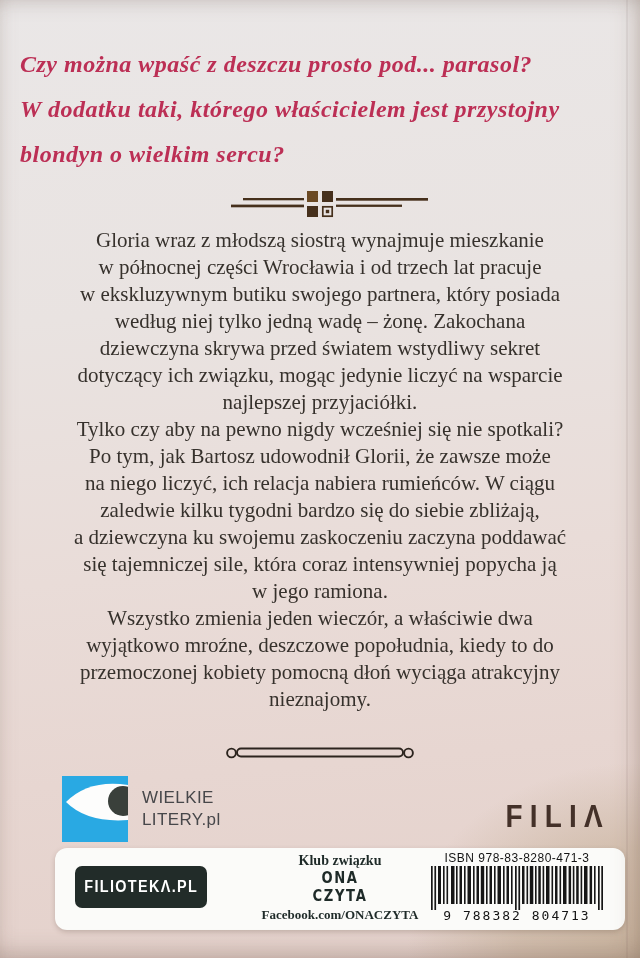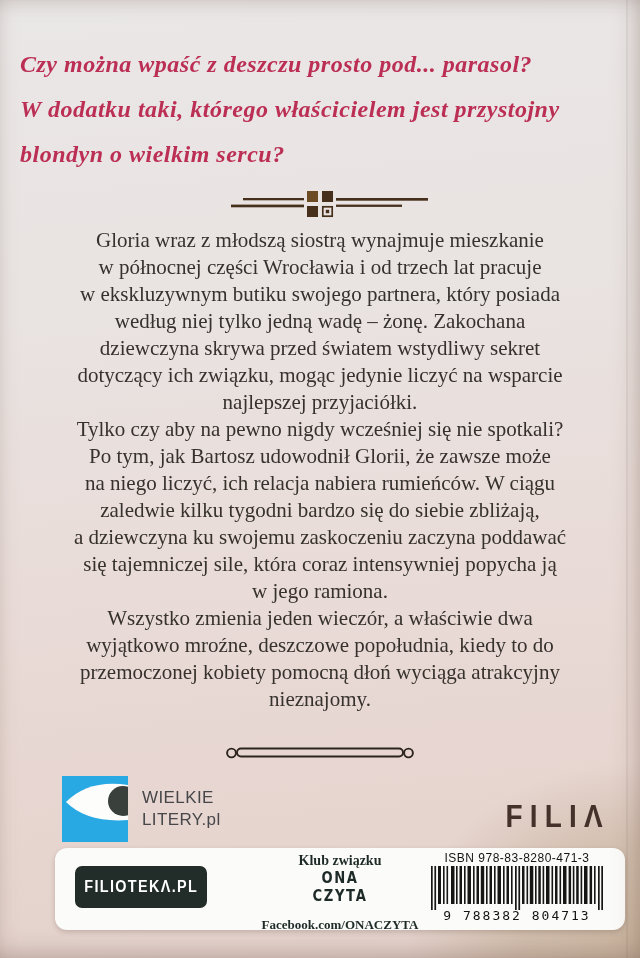--- a/index.html
+++ b/index.html
@@ -64,21 +64,21 @@
   }
   .onaczyta{
     position:absolute;left:50%;top:4px;transform:translateX(-50%);
     width:240px;text-align:center;color:#1e2a28;
   }
   .onaczyta .kicker{font-size:14px;font-weight:600;line-height:17px;}
   .onaczyta .name{
     font-family:"DejaVu Sans", sans-serif;font-weight:600;font-size:16px;line-height:18px;
     letter-spacing:2px;white-space:pre-line;transform:scaleX(.82);
   }
-  .onaczyta .fb{font-size:13px;font-weight:600;line-height:16px;margin-top:12px;}
+  .onaczyta .fb{font-size:13px;font-weight:600;line-height:16px;margin-top:2px;}
   .barcode-block{position:absolute;right:12px;top:3px;width:192px;text-align:center;color:#141414;}
   .barcode-block .isbn{
     font-family:Liberation Sans, sans-serif;font-size:12px;line-height:14px;letter-spacing:.5px;
   }
   .barcode-block .digits{
     font-family:"DejaVu Sans Mono", monospace;font-size:13px;line-height:14px;letter-spacing:2px;margin-top:-1px;text-align:center;
   }
   .bars{display:block;margin:1px auto 0 auto;}
 </style>
 </head>

